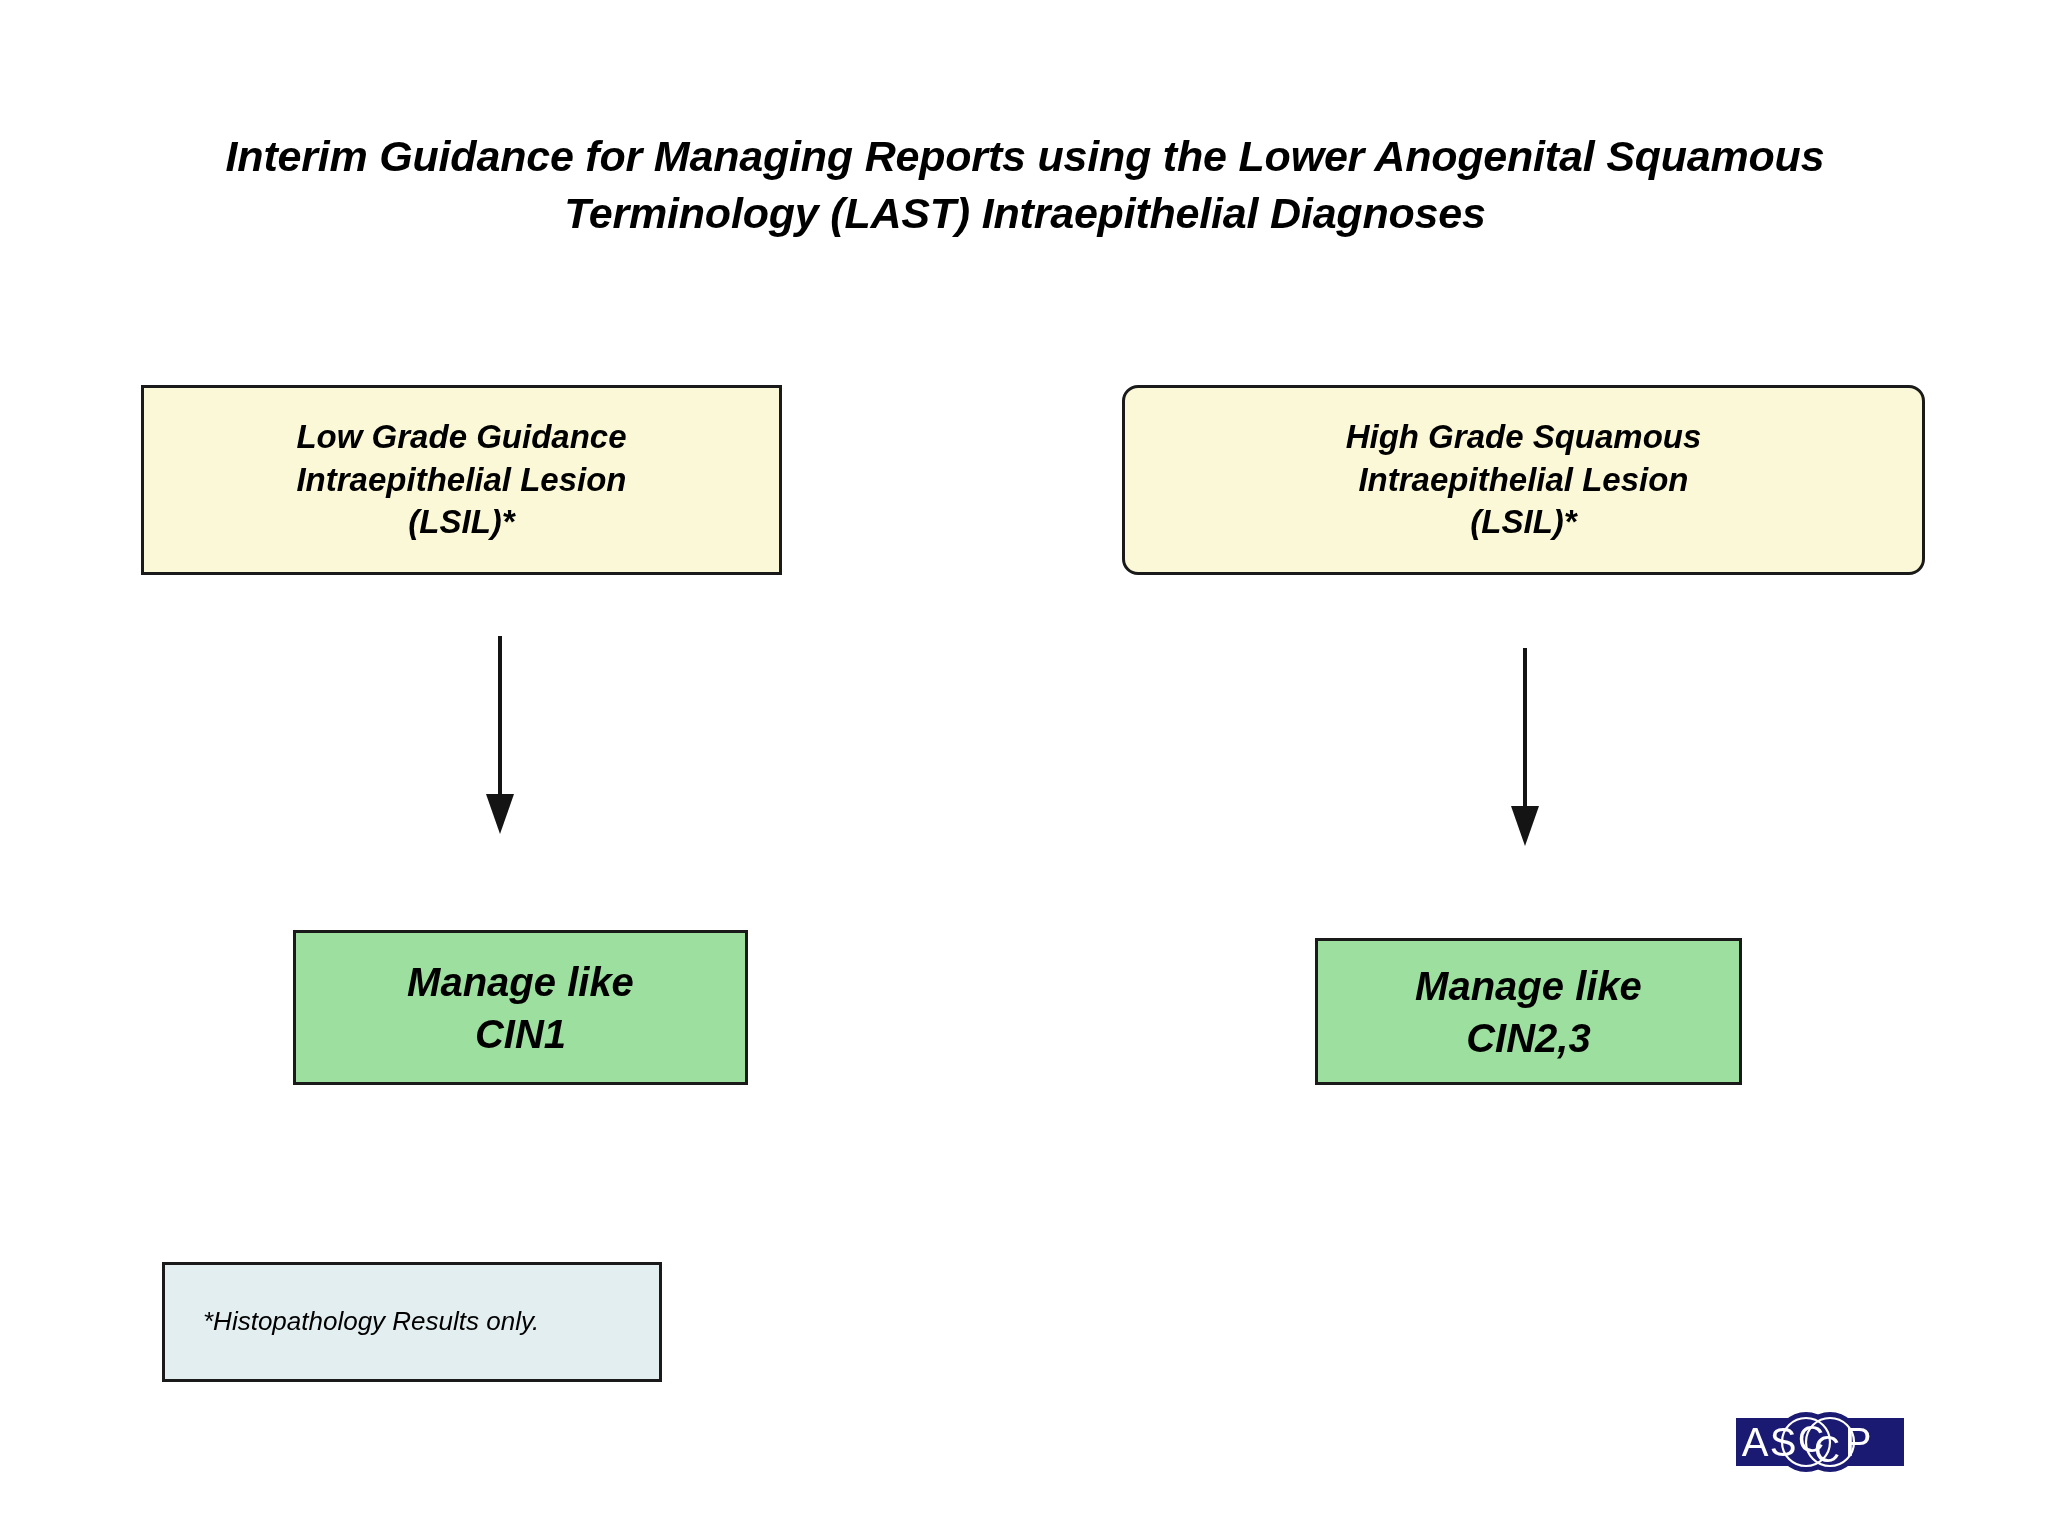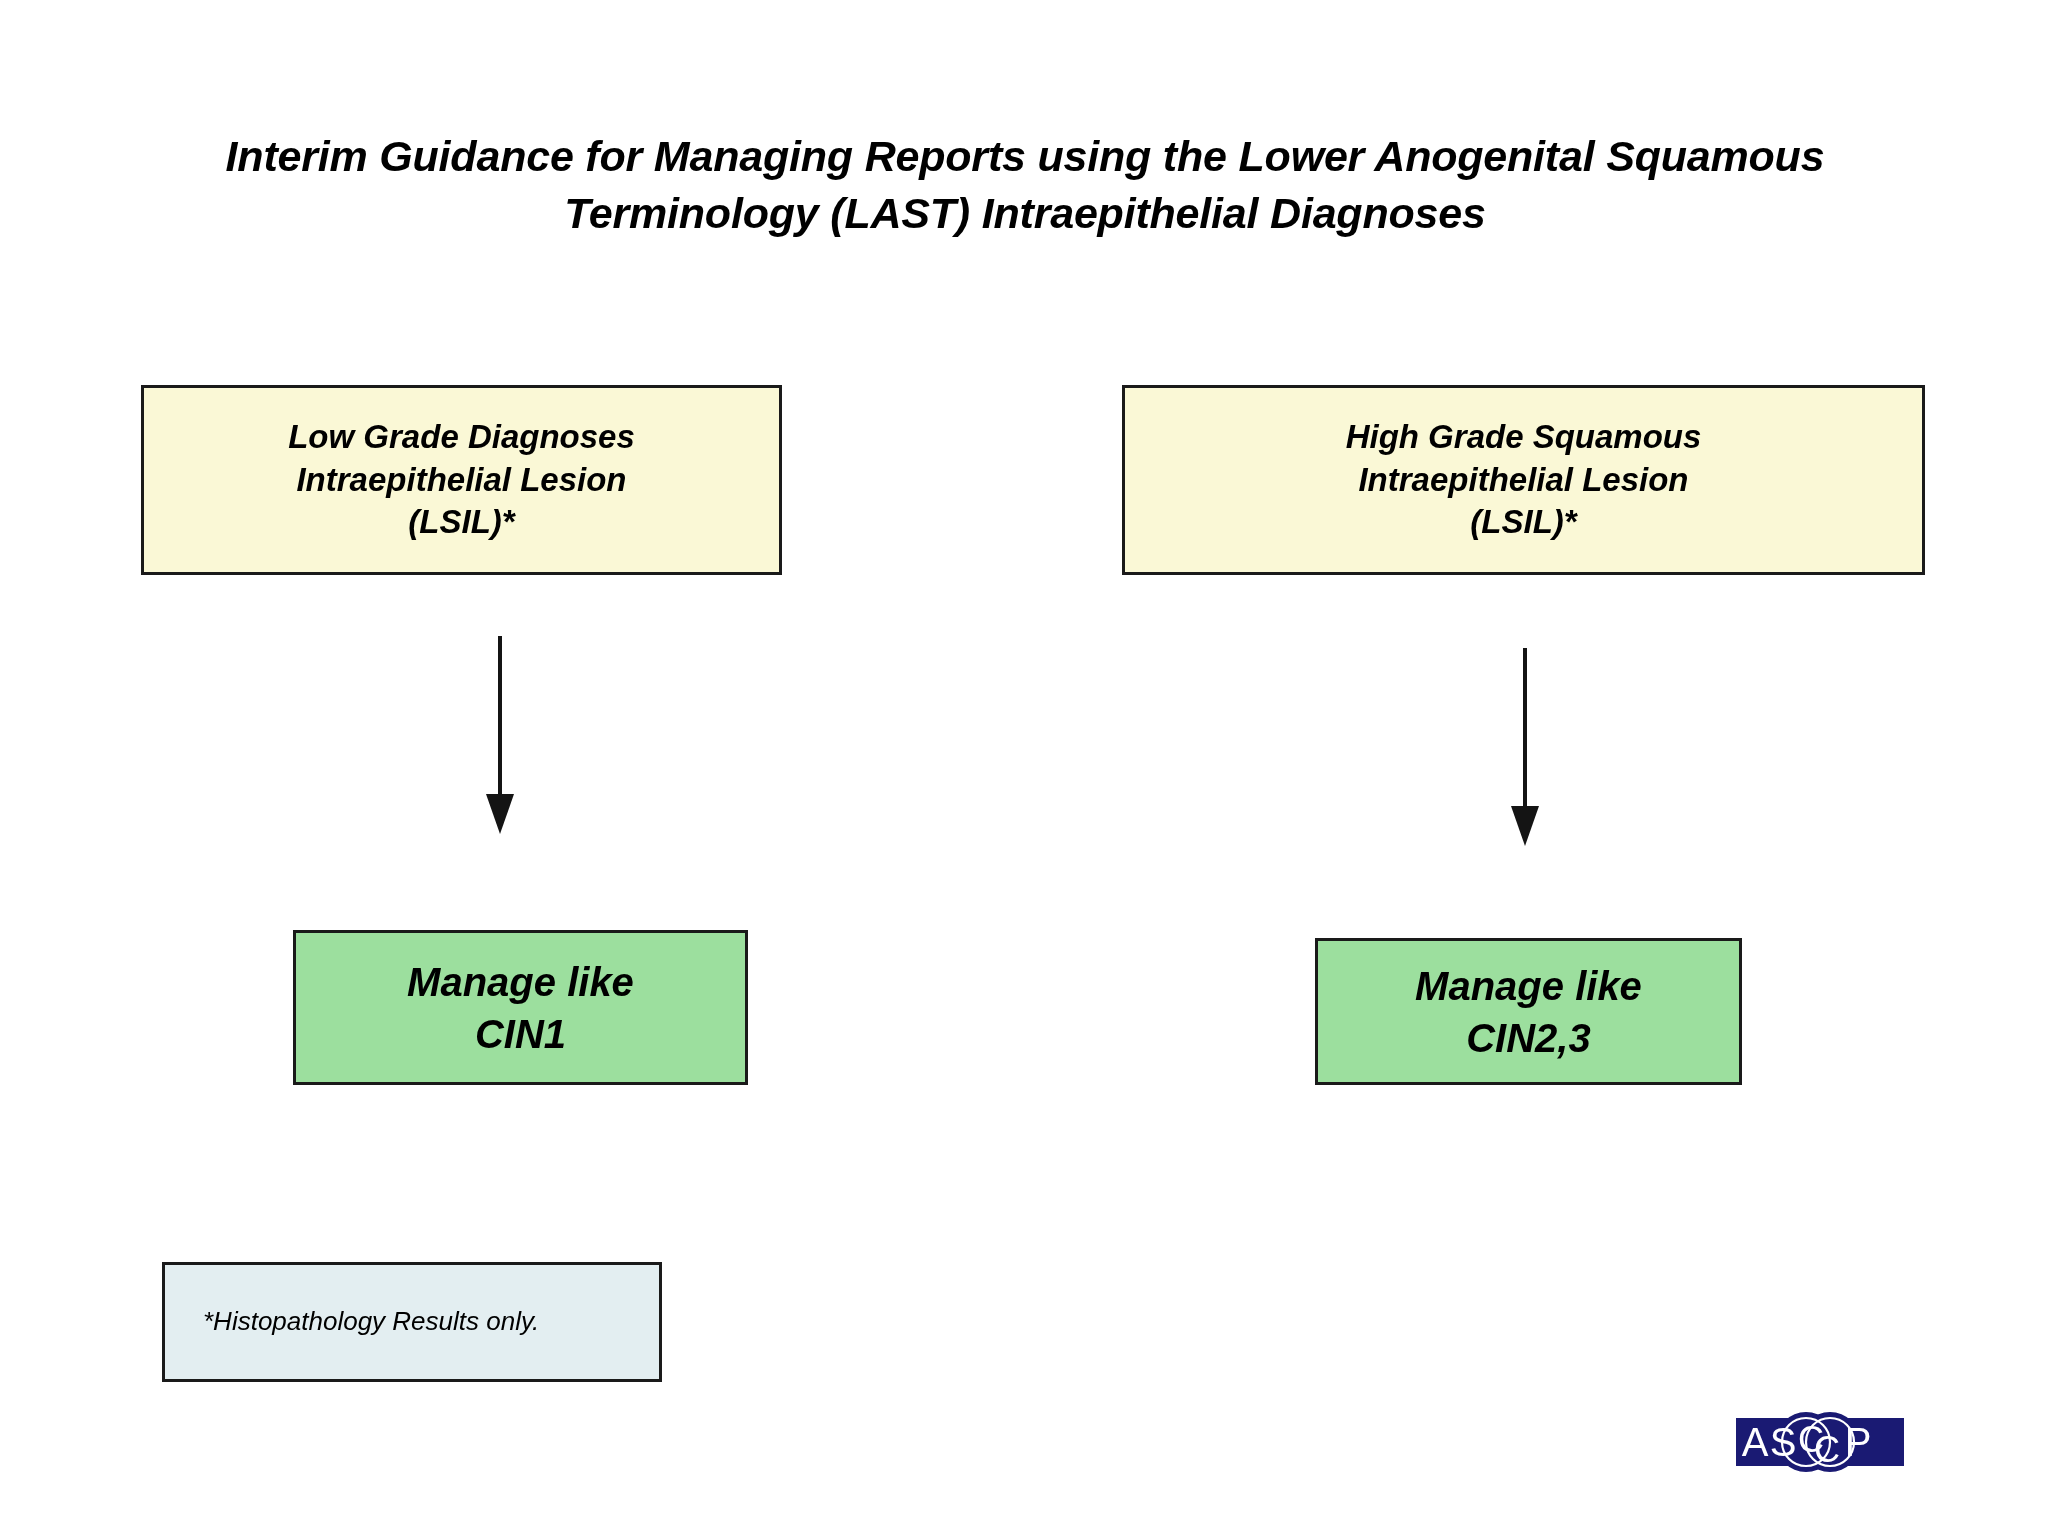--- a/index.html
+++ b/index.html
@@ -60,20 +60,21 @@
   #box-lsil {
     left: 141px;  top: 385px;
     width: 641px; height: 190px;
     font-size: 33px;
   }
   
   #box-hsil {
     left: 1122px; top: 385px;
     width: 803px; height: 190px;
     font-size: 33px;
+    border-radius: 16px;
   }
   
   #box-cin1 {
     left: 293px;  top: 930px;
     width: 455px; height: 155px;
     font-size: 40px;
   }
   
   #box-cin23 {
     left: 1315px; top: 938px;
@@ -123,21 +124,21 @@
 
 <div id="slide">
 
   <div class="title">
     <span class="title-line">Interim Guidance for Managing Reports using the Lower Anogenital Squamous</span>
     <span class="title-line">Terminology (LAST) Intraepithelial Diagnoses</span>
   </div>
 
   <div class="flow-box box-yellow" id="box-lsil">
     <span class="box-text">
-      <span>Low Grade Diagnoses</span>
+      <span>Low Grade Guidance</span>
       <span>Intraepithelial Lesion</span>
       <span>(LSIL)*</span>
     </span>
   </div>
 
   <div class="flow-box box-yellow" id="box-hsil">
     <span class="box-text">
       <span>High Grade Squamous</span>
       <span>Intraepithelial Lesion</span>
       <span>(LSIL)*</span>

